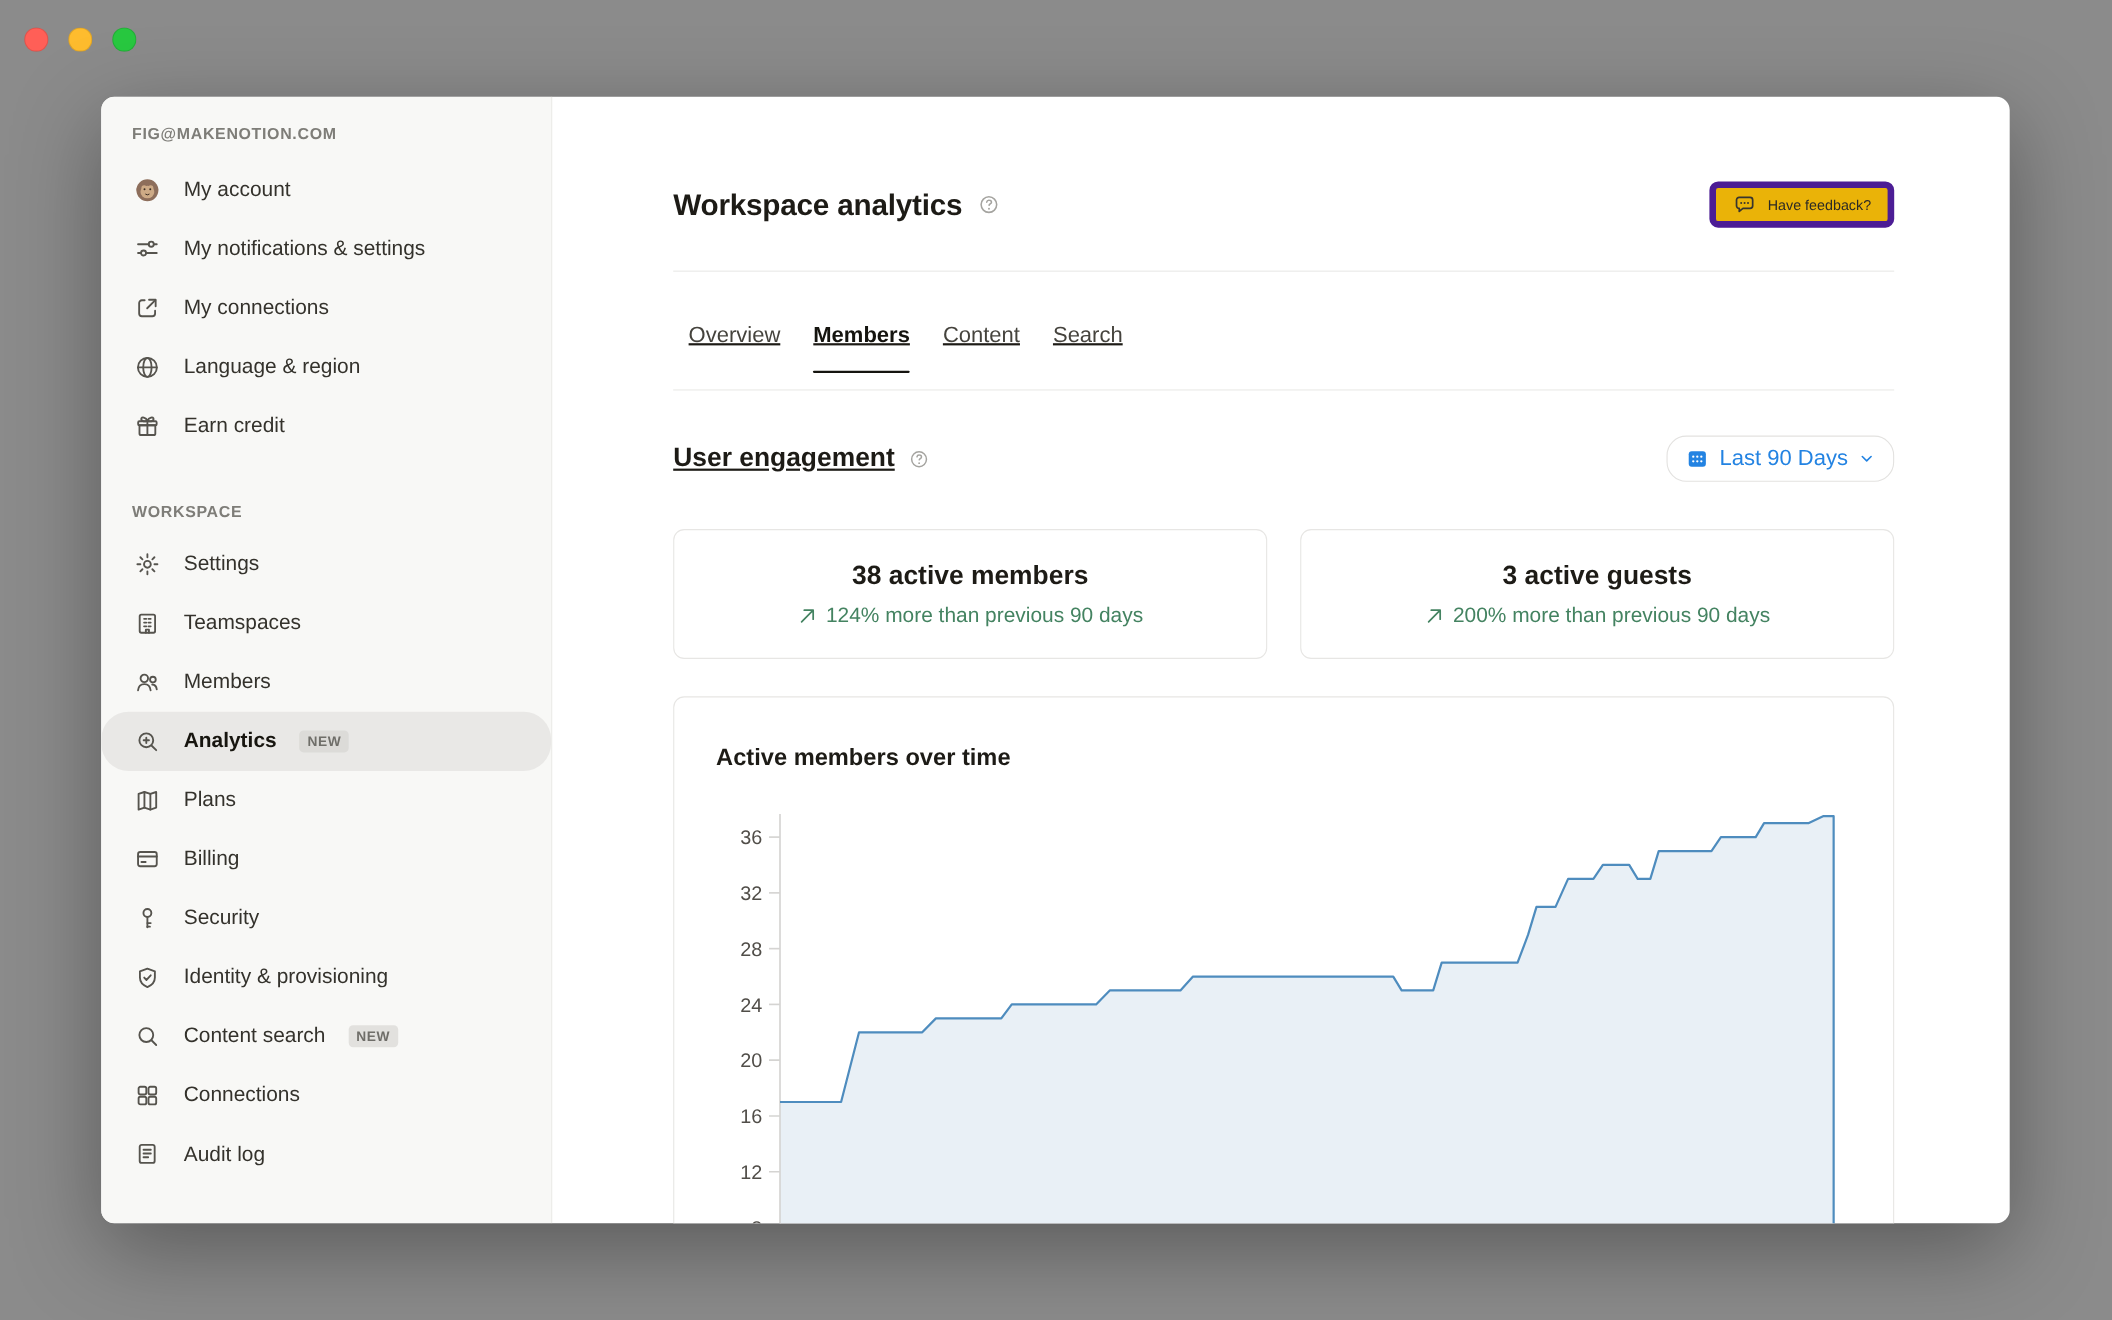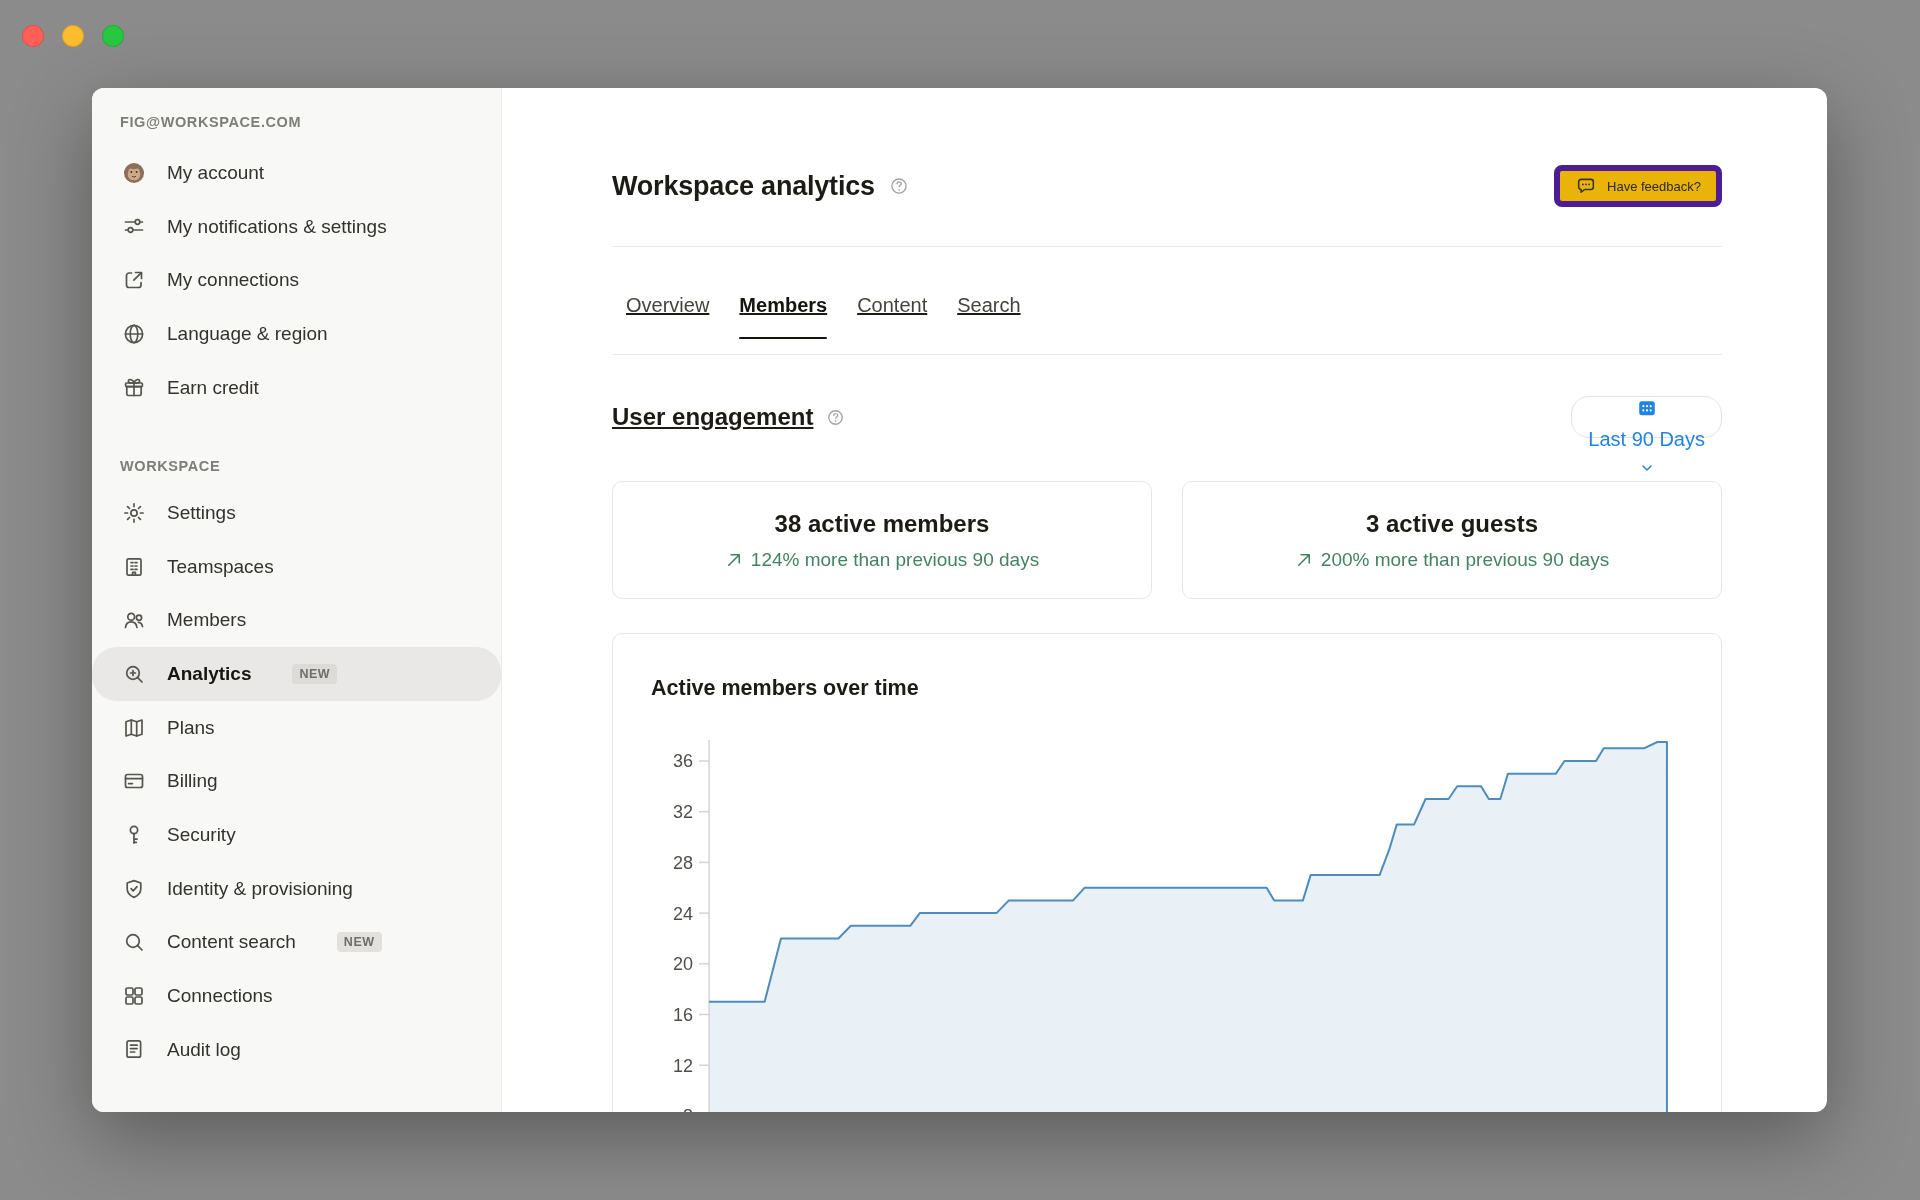--- a/index.html
+++ b/index.html
@@ -31,21 +31,21 @@
   }
   .side-list { margin-top:16px; }
   .side-item { display:flex; align-items:center; gap:21px; padding:14px 20px 14px 30px; cursor:pointer; }
   .side-item.active { background:#e9e8e6;border-radius:25px; }
   .icon24 { width:24px; height:24px; flex:none; color:#56544e; display:inline-flex; }
   .icon24 svg { width:100%; height:100%; }
   .side-label { font-size:19px; color:#34322c; line-height:1.35; max-width:250px; }
   .side-item.active .side-label { font-weight:600; color:#17150f; }
   .new-badge {
     font-size:12.5px; font-weight:600; color:#6f6e69; background:#e2e1de;
-    padding:3px 7px; border-radius:4px; letter-spacing:.5px; flex:none;margin-left:20px;
+    padding:3px 7px; border-radius:4px; letter-spacing:.5px; flex:none;
   }
   .side-item.active .new-badge { background:#dcdbd8; }
   .wk-header { margin-top:44px; margin-bottom:0; }
   .wk-list { margin-top:12px; }
 
   
   .main { flex:1; position:relative; padding:0 105px 0 110px; }
   .header-row { margin-top:76px; height:44px; display:flex; align-items:center; justify-content:space-between; }
   .title-wrap { display:flex; align-items:center; gap:14px; }
   .page-title { font-size:27px; font-weight:700; letter-spacing:-.2px; color:#1d1b16; }
@@ -65,21 +65,21 @@
   .tab.active { color:#15140f; font-weight:600; }
   .tab.active::after { content:""; position:absolute; left:0; right:0; bottom:-1px; height:2.5px; background:#15140f; border-radius:1px; }
 
   .engage-row { margin-top:40px; height:44px; display:flex; align-items:center; justify-content:space-between; }
   .section-title-wrap { display:flex; align-items:center; gap:13px;text-decoration:underline; }
   .section-title { font-size:24px; font-weight:700; color:#1d1b16; }
   .engage-row .help { width:19px; height:19px; }
   .date-btn {
     display:flex; align-items:center; gap:9px; height:42px; padding:0 16px;
     border:1px solid #e3e2e0; border-radius:18px; background:#fff;
-    color:#2383e2; font-size:20px; font-weight:500; cursor:pointer; font-family:inherit;flex-direction:column;
+    color:#2383e2; font-size:20px; font-weight:500; cursor:pointer; font-family:inherit;
   }
   .date-btn .cal { width:22px; height:22px; display:inline-flex; color:#2383e2; }
   .date-btn .chev { width:16px; height:16px; display:inline-flex; color:#2383e2; }
   .date-btn svg { width:100%; height:100%; }
 
   .stats-row { margin-top:42px; display:flex; gap:30px; }
   .stat-card {
     flex:1; height:118px; border:1px solid #e7e6e4; border-radius:10px;
     display:flex; flex-direction:column; align-items:center; justify-content:center; gap:11px;
     background:#fff;
@@ -101,21 +101,21 @@
 
 <div class="traffic">
   <div class="light close"></div>
   <div class="light min"></div>
   <div class="light zoom"></div>
 </div>
 
 <div class="dialog">
 
   <div class="sidebar">
-    <div class="side-section-header">FIG@WORKSPACE.COM</div>
+    <div class="side-section-header">FIG@MAKENOTION.COM</div>
     <div class="side-list" id="account-list">
         <div class="side-item">
           <span class="icon24">
             <svg viewBox="0 0 24 24">
               <circle cx="4.8" cy="11" r="2.6" fill="#8d6e5b"></circle>
               <circle cx="19.2" cy="11" r="2.6" fill="#8d6e5b"></circle>
               <circle cx="12" cy="12" r="10" fill="#8d6e5b"></circle>
               <ellipse cx="12" cy="13.6" rx="6.3" ry="5.7" fill="#cdaa86"></ellipse>
               <ellipse cx="9" cy="10.4" rx="2.5" ry="2.9" fill="#cdaa86"></ellipse>
               <ellipse cx="15" cy="10.4" rx="2.5" ry="2.9" fill="#cdaa86"></ellipse>

